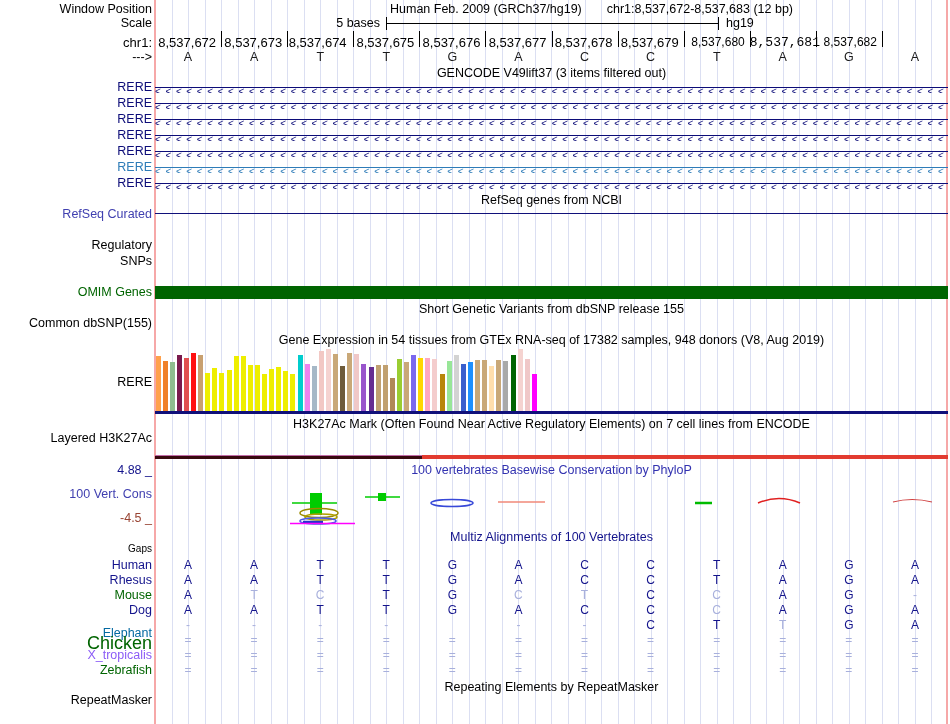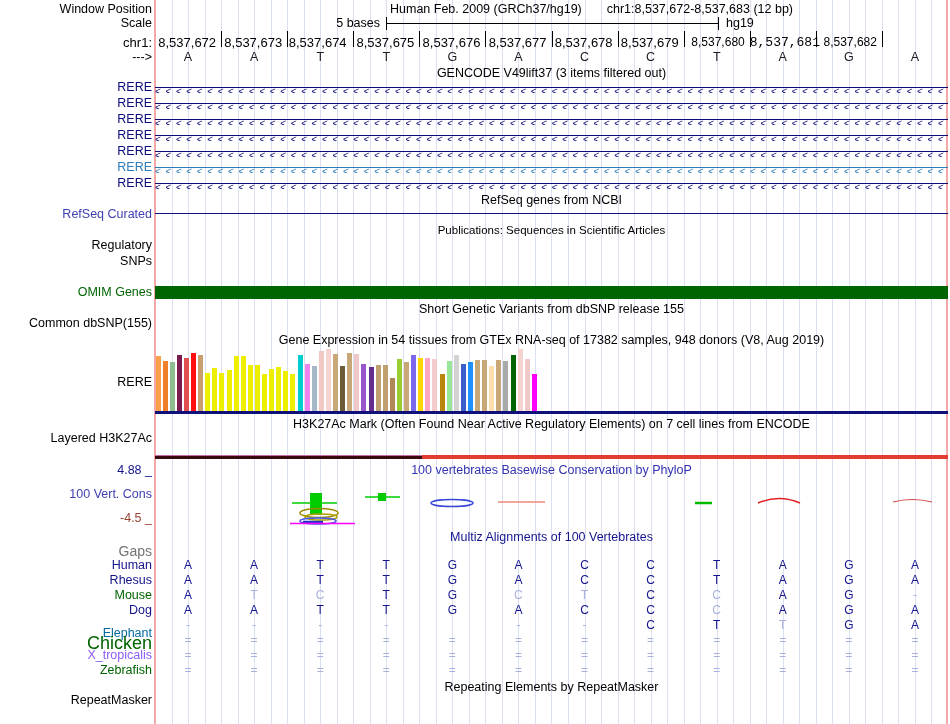--- a/index.html
+++ b/index.html
@@ -34,21 +34,20 @@
 
   <div class="llabel" style="top:35px;font-size:13px">chr1:</div>
   <div class="llabel" style="top:50px">---&gt;</div>
 
   <div class="ctitle" style="top:66px">GENCODE V49lift37 (3 items filtered out)</div>
 
   <div class="ctitle" style="top:193px">RefSeq genes from NCBI</div>
   <div class="llabel" style="top:207px;color:#4040B0">RefSeq Curated</div>
   <div class="abs" style="left:155px;top:213px;width:793px;height:1px;background:#10107A;"></div>
 
-  <div class="ctitle" style="top:224px;font-size:11.5px">Publications: Sequences in Scientific Articles</div>
   <div class="llabel" style="top:238px">Regulatory</div>
   <div class="llabel" style="top:254px">SNPs</div>
 
   <div class="llabel" style="top:285px;color:#006400">OMIM Genes</div>
   <div class="abs" style="left:155px;top:286px;width:793px;height:13px;background:#006400;"></div>
 
   <div class="ctitle" style="top:302px">Short Genetic Variants from dbSNP release 155</div>
   <div class="llabel" style="top:316px">Common dbSNP(155)</div>
 
   <div class="ctitle" style="top:333px">Gene Expression in 54 tissues from GTEx RNA-seq of 17382 samples, 948 donors (V8, Aug 2019)</div>
@@ -183,21 +182,21 @@
     <div style="position: absolute; left: 0px; top: 128px; width: 152px; text-align: right; font-size: 12.5px; color: rgb(12, 12, 120);">RERE</div>
     <div style="position: absolute; left: 155px; top: 129px; width: 793px; height: 12px; overflow: hidden; white-space: nowrap; color: rgb(12, 12, 120); background-image: linear-gradient(rgb(12, 12, 120), rgb(12, 12, 120)); background-position: 0px 5.5px; background-size: 100% 1px; background-repeat: no-repeat;"><span style="font-size: 10px; letter-spacing: 4.6px; line-height: 12px;">&lt;&lt;&lt;&lt;&lt;&lt;&lt;&lt;&lt;&lt;&lt;&lt;&lt;&lt;&lt;&lt;&lt;&lt;&lt;&lt;&lt;&lt;&lt;&lt;&lt;&lt;&lt;&lt;&lt;&lt;&lt;&lt;&lt;&lt;&lt;&lt;&lt;&lt;&lt;&lt;&lt;&lt;&lt;&lt;&lt;&lt;&lt;&lt;&lt;&lt;&lt;&lt;&lt;&lt;&lt;&lt;&lt;&lt;&lt;&lt;&lt;&lt;&lt;&lt;&lt;&lt;&lt;&lt;&lt;&lt;&lt;&lt;&lt;&lt;&lt;&lt;&lt;&lt;&lt;&lt;&lt;&lt;&lt;&lt;&lt;&lt;&lt;&lt;&lt;&lt;</span></div>
     <div style="position: absolute; left: 0px; top: 144px; width: 152px; text-align: right; font-size: 12.5px; color: rgb(12, 12, 120);">RERE</div>
     <div style="position: absolute; left: 155px; top: 145px; width: 793px; height: 12px; overflow: hidden; white-space: nowrap; color: rgb(12, 12, 120); background-image: linear-gradient(rgb(12, 12, 120), rgb(12, 12, 120)); background-position: 0px 5.5px; background-size: 100% 1px; background-repeat: no-repeat;"><span style="font-size: 10px; letter-spacing: 4.6px; line-height: 12px;">&lt;&lt;&lt;&lt;&lt;&lt;&lt;&lt;&lt;&lt;&lt;&lt;&lt;&lt;&lt;&lt;&lt;&lt;&lt;&lt;&lt;&lt;&lt;&lt;&lt;&lt;&lt;&lt;&lt;&lt;&lt;&lt;&lt;&lt;&lt;&lt;&lt;&lt;&lt;&lt;&lt;&lt;&lt;&lt;&lt;&lt;&lt;&lt;&lt;&lt;&lt;&lt;&lt;&lt;&lt;&lt;&lt;&lt;&lt;&lt;&lt;&lt;&lt;&lt;&lt;&lt;&lt;&lt;&lt;&lt;&lt;&lt;&lt;&lt;&lt;&lt;&lt;&lt;&lt;&lt;&lt;&lt;&lt;&lt;&lt;&lt;&lt;&lt;&lt;&lt;</span></div>
     <div style="position: absolute; left: 0px; top: 160px; width: 152px; text-align: right; font-size: 12.5px; color: rgb(46, 124, 184);">RERE</div>
     <div style="position: absolute; left: 155px; top: 161px; width: 793px; height: 12px; overflow: hidden; white-space: nowrap; color: rgb(46, 124, 184); background-image: linear-gradient(rgb(46, 124, 184), rgb(46, 124, 184)); background-position: 0px 5.5px; background-size: 100% 1px; background-repeat: no-repeat;"><span style="font-size: 10px; letter-spacing: 4.6px; line-height: 12px;">&lt;&lt;&lt;&lt;&lt;&lt;&lt;&lt;&lt;&lt;&lt;&lt;&lt;&lt;&lt;&lt;&lt;&lt;&lt;&lt;&lt;&lt;&lt;&lt;&lt;&lt;&lt;&lt;&lt;&lt;&lt;&lt;&lt;&lt;&lt;&lt;&lt;&lt;&lt;&lt;&lt;&lt;&lt;&lt;&lt;&lt;&lt;&lt;&lt;&lt;&lt;&lt;&lt;&lt;&lt;&lt;&lt;&lt;&lt;&lt;&lt;&lt;&lt;&lt;&lt;&lt;&lt;&lt;&lt;&lt;&lt;&lt;&lt;&lt;&lt;&lt;&lt;&lt;&lt;&lt;&lt;&lt;&lt;&lt;&lt;&lt;&lt;&lt;&lt;&lt;</span></div>
     <div style="position: absolute; left: 0px; top: 176px; width: 152px; text-align: right; font-size: 12.5px; color: rgb(12, 12, 120);">RERE</div>
     <div style="position: absolute; left: 155px; top: 177px; width: 793px; height: 12px; overflow: hidden; white-space: nowrap; color: rgb(12, 12, 120); background-image: linear-gradient(rgb(12, 12, 120), rgb(12, 12, 120)); background-position: 0px 5.5px; background-size: 100% 1px; background-repeat: no-repeat;"><span style="font-size: 10px; letter-spacing: 4.6px; line-height: 12px;">&lt;&lt;&lt;&lt;&lt;&lt;&lt;&lt;&lt;&lt;&lt;&lt;&lt;&lt;&lt;&lt;&lt;&lt;&lt;&lt;&lt;&lt;&lt;&lt;&lt;&lt;&lt;&lt;&lt;&lt;&lt;&lt;&lt;&lt;&lt;&lt;&lt;&lt;&lt;&lt;&lt;&lt;&lt;&lt;&lt;&lt;&lt;&lt;&lt;&lt;&lt;&lt;&lt;&lt;&lt;&lt;&lt;&lt;&lt;&lt;&lt;&lt;&lt;&lt;&lt;&lt;&lt;&lt;&lt;&lt;&lt;&lt;&lt;&lt;&lt;&lt;&lt;&lt;&lt;&lt;&lt;&lt;&lt;&lt;&lt;&lt;&lt;&lt;&lt;&lt;</span></div>
     <div style="position: absolute; left: 155px; top: 455px; width: 267px; height: 3px; background: rgb(56, 9, 15); border-top: 1px solid rgb(194, 108, 168);"></div>
     <div style="position: absolute; left: 422px; top: 455px; width: 526px; height: 3px; background: rgb(226, 59, 48); border-top: 1px solid rgb(226, 59, 48);"></div>
-    <div style="position: absolute; left: 0px; top: 543px; width: 152px; text-align: right; font-size: 14px; color: #737373;">Gaps</div>
+    <div style="position: absolute; left: 0px; top: 543px; width: 152px; text-align: right; font-size: 10px; color: #000000;">Gaps</div>
     <div style="position: absolute; left: 0px; top: 558px; width: 152px; text-align: right; font-size: 12.5px; color: rgb(20, 20, 140);">Human</div>
     <div style="position: absolute; left: 155px; top: 558px; width: 66.0833px; text-align: center; font-size: 12px; color: rgb(20, 20, 140);">A</div>
     <div style="position: absolute; left: 221.083px; top: 558px; width: 66.0833px; text-align: center; font-size: 12px; color: rgb(20, 20, 140);">A</div>
     <div style="position: absolute; left: 287.167px; top: 558px; width: 66.0833px; text-align: center; font-size: 12px; color: rgb(20, 20, 140);">T</div>
     <div style="position: absolute; left: 353.25px; top: 558px; width: 66.0833px; text-align: center; font-size: 12px; color: rgb(20, 20, 140);">T</div>
     <div style="position: absolute; left: 419.333px; top: 558px; width: 66.0833px; text-align: center; font-size: 12px; color: rgb(20, 20, 140);">G</div>
     <div style="position: absolute; left: 485.417px; top: 558px; width: 66.0833px; text-align: center; font-size: 12px; color: rgb(20, 20, 140);">A</div>
     <div style="position: absolute; left: 551.5px; top: 558px; width: 66.0833px; text-align: center; font-size: 12px; color: rgb(20, 20, 140);">C</div>
     <div style="position: absolute; left: 617.583px; top: 558px; width: 66.0833px; text-align: center; font-size: 12px; color: rgb(20, 20, 140);">C</div>
     <div style="position: absolute; left: 683.667px; top: 558px; width: 66.0833px; text-align: center; font-size: 12px; color: rgb(20, 20, 140);">T</div>

